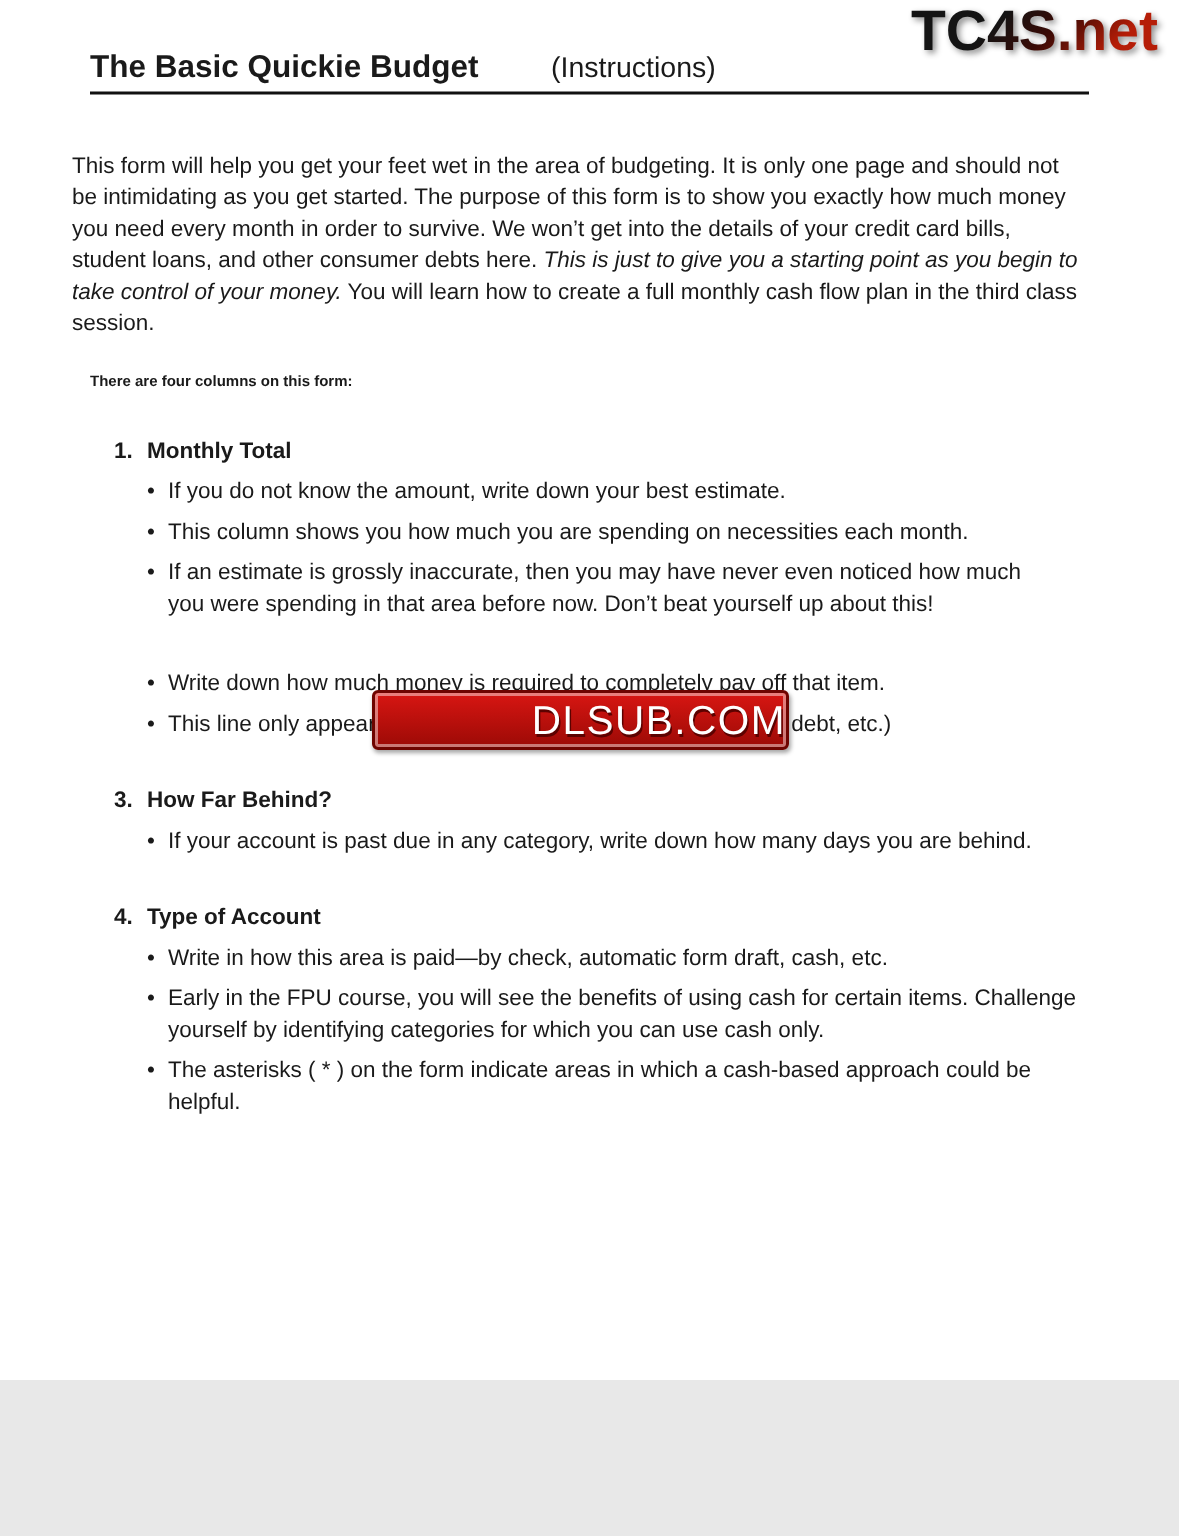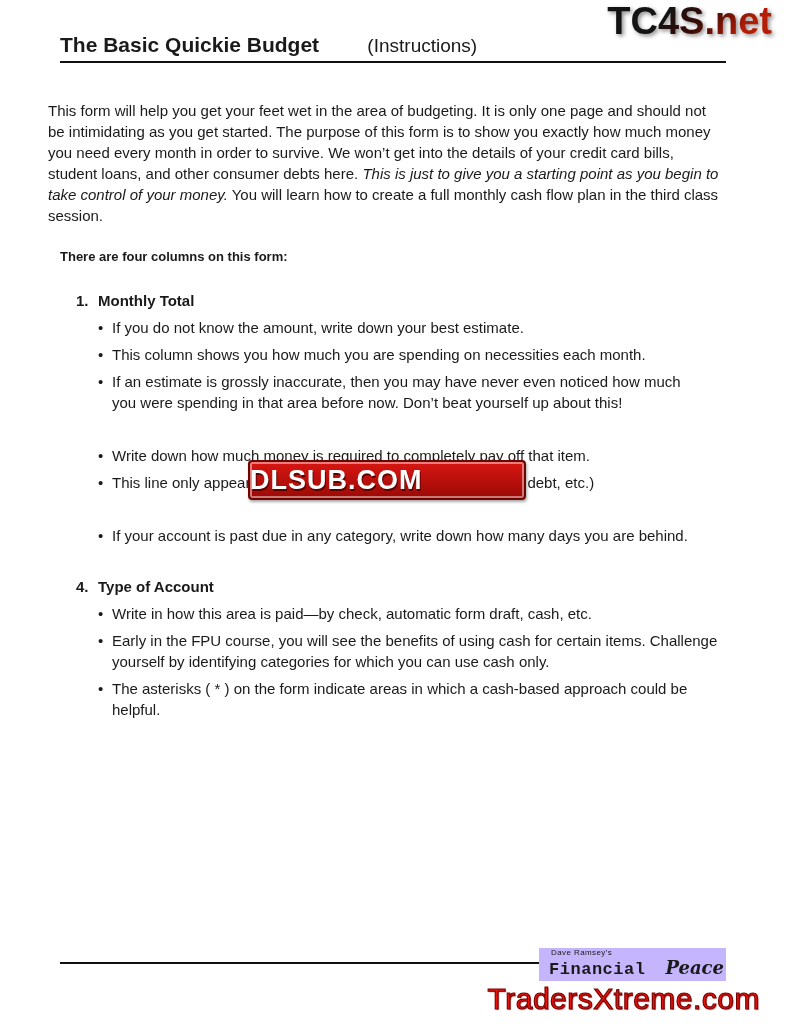--- a/index.html
+++ b/index.html
@@ -1,21 +1,21 @@
 <!DOCTYPE html>
 <html><head>
 <meta charset="utf-8">
 <style>
   * { margin: 0; padding: 0; box-sizing: border-box; }
   html, body { background: #e8e8e8; }
   body { font-family: "Liberation Sans", sans-serif; }
   .page {
     position: relative;
     width: 786px;
-    height: 1024px;
+    height: 920px;
     margin: 0 auto;
     background: #ffffff;
     color: #1a1a1a;
     overflow: hidden;
   }
 
   
   .tc4s {
     position: absolute;
     top: 0px;
@@ -41,21 +41,21 @@
 
   
   .intro {
     position: absolute; left: 48px; top: 100px; width: 672px;
     font-size: 15px; line-height: 21px;
   }
   .italic { font-style: italic; }
 
   .columns-heading {
     position: absolute; left: 60px; top: 249px;
-    font-size: 13px; font-weight: bold;
+    font-size: 10px; font-weight: bold;
   }
 
   
   .sections { position: absolute; left: 76px; top: 292px; width: 672px; }
   .section { margin-bottom: 32px; }
   .sec-head { font-size: 15px; font-weight: bold; margin-bottom: 8px; }
   .sec-num { display: inline-block; width: 22px; }
   .bullet {
     position: relative;
     margin-left: 22px;
@@ -77,24 +77,24 @@
   .dlsub {
     position: absolute;
     left: 150px; top: -12px;
     width: 278px; height: 40px;
     background: linear-gradient(#d81612, #9c0a06);
     border: 2px solid #6e0400;
     border-radius: 4px;
     box-shadow: inset 0 0 0 2px rgba(255,255,255,0.45), 1px 2px 3px rgba(0,0,0,0.35);
     color: #ffffff;
     font-size: 27px;
-    font-weight: 700;
+    font-weight: 400;
     letter-spacing: 1px;
     line-height: 36px;
-    text-align: left;
+    text-align: right;
     text-shadow: 1px 2px 0 #5c0200;
     z-index: 3;
   }
 
   
   .rule-bottom {
     position: absolute; left: 60px; right: 60px; top: 962px;
     height: 2px; background: #111;
   }
   .brand {
@@ -151,20 +151,23 @@
 
     <div class="section">
       <div class="bullet">Write down how much money is required to completely pay off that item.</div>
       <div class="bullet wm-holder">
         <span>This line only appears i</span><span class="wm-spacer"></span><span>debt, etc.)</span>
         <span class="dlsub">DLSUB.COM</span>
       </div>
     </div>
 
     <div class="section">
+      <div class="sec-head">
+        <span class="sec-num">3.</span><span>How Far Behind?</span>
+      </div>
       <div class="bullet">If your account is past due in any category, write down how many days you are behind.</div>
     </div>
 
     <div class="section">
       <div class="sec-head">
         <span class="sec-num">4.</span><span>Type of Account</span>
       </div>
       <div class="bullet">Write in how this area is paid—by check, automatic form draft, cash, etc.</div>
       <div class="bullet">Early in the FPU course, you will see the benefits of using cash for certain items. Challenge yourself by identifying categories for which you can use cash only.</div>
       <div class="bullet w600">The asterisks ( * ) on the form indicate areas in which a cash-based approach could be helpful.</div>

